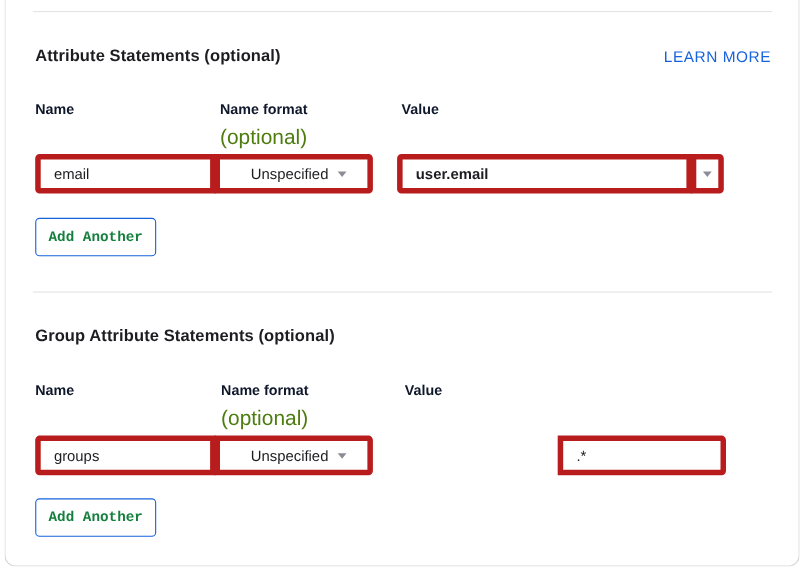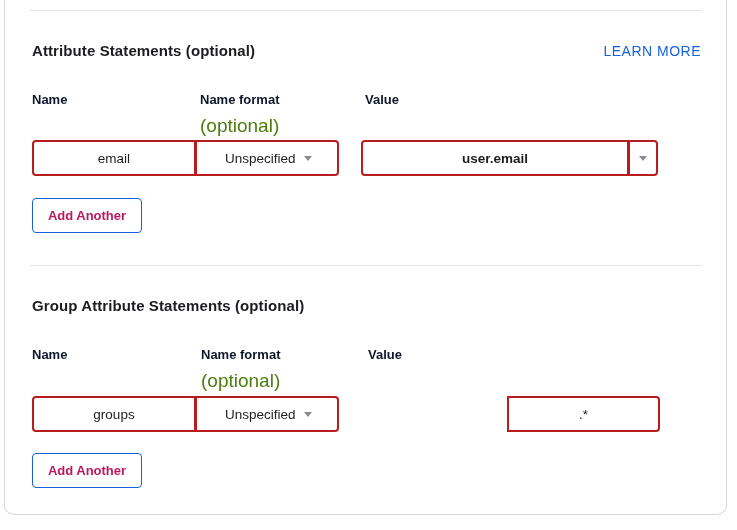--- a/index.html
+++ b/index.html
@@ -1,15 +1,15 @@
 <!DOCTYPE html>
 <html><head>
 <meta charset="utf-8">
 <style>
-  * { margin: 0; padding: 0; box-sizing: border-box; text-align: center; }
+  * { margin: 0; padding: 0; box-sizing: border-box; }
   html, body { background: #ffffff; }
   body {
     font-family: "Liberation Sans", sans-serif;
     color: #1d1d21;
   }
   .page {
     position: relative;
     width: 737px;
     height: 530px;
     background: #ffffff;
@@ -68,21 +68,21 @@
     font-size: 19px;
     color: #4d7c0f;
   }
   .note-1 { left: 200px; top: 115px; }
   .note-2 { left: 201px; top: 370px; }
 
   .ctl {
     position: absolute;
     height: 36px;
     background: #ffffff;
-    border: 2px solid #b91c1c;
+    border: 5px solid #b91c1c;
     font-family: "Liberation Sans", sans-serif;
     font-size: 13.5px;
     color: #1d1d21;
   }
   input.ctl { padding: 0 12px; outline: none; }
   .select {
     display: flex;
     align-items: center;
     justify-content: space-between;
     padding: 0 28px;
@@ -115,22 +115,22 @@
   .c-fval  { left: 507px; width: 153px; padding: 0 15px; }
 
   .add-btn {
     position: absolute;
     left: 32px;
     width: 110px;
     height: 35px;
     background: #ffffff;
     border: 1px solid #1662dd;
     border-radius: 4px;
-    color: #be185d;
-    font-family: Liberation Sans, sans-serif;
+    color: #15803d;
+    font-family: Liberation Mono, monospace;
     font-size: 13px;
     font-weight: bold;
     cursor: pointer;
   }
   .add-1 { top: 198px; }
   .add-2 { top: 453px; }
 </style>
 </head>
 <body>
 

